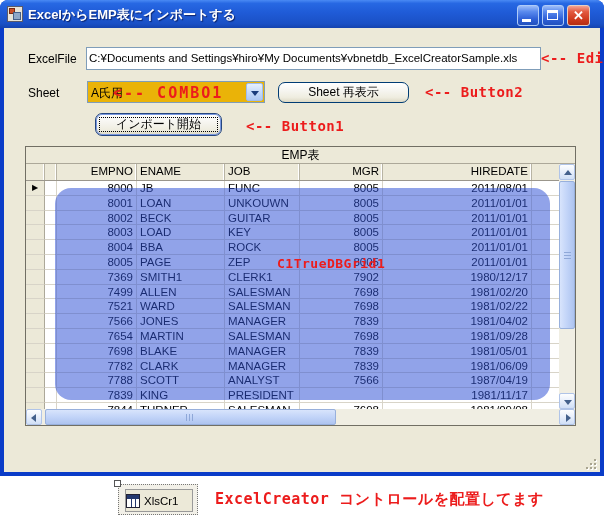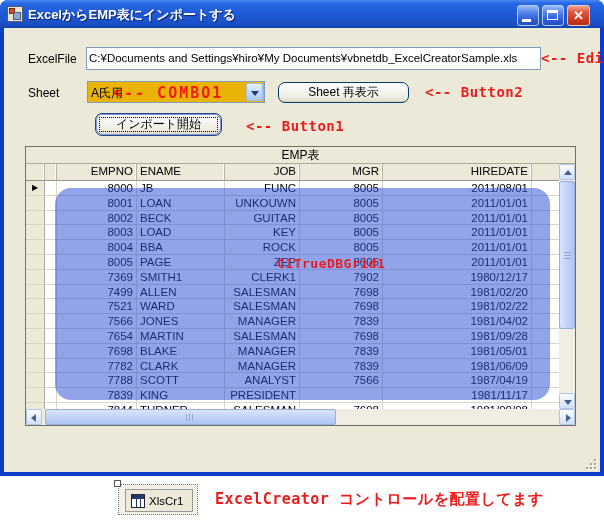--- a/index.html
+++ b/index.html
@@ -63,21 +63,21 @@
   .g-row { display:flex; height:14.8px; }
   .g-cell { border-right:1px solid #D8D4C8; font-size:11.5px; line-height:14px; padding:0 3px;
             overflow:hidden; white-space:nowrap; }
   .g-header .g-cell { background:#ECE9D8; border-right:1px solid #B8B4A4; box-shadow:inset -1px 0 0 #fff; }
   .g-body .g-cell { border-bottom:1px solid #D8D4C8; }
   .ind { width:19px; background:#ECE9D8; border-right:1px solid #ACA899; padding:0; text-align:center;
          font-size:8px; line-height:14px; color:#000; }
   .nar { width:12px; }
   .c0 { width:80px; text-align:right; }
   .c1 { width:88px; text-align:left; }
-  .c2 { width:75px; text-align:right; }
+  .c2 { width:75px; text-align:left; }
   .c3 { width:83px; text-align:right; }
   .c4 { width:149px; text-align:right; }
   .fill { flex:1; border-right:none; }
 
   .sel-overlay { position:absolute; left:29px; top:41px; width:495px; height:212px; border-radius:16px;
                  background:rgba(47,82,214,0.53); z-index:5; pointer-events:none; }
 
   
   .vscroll { position:absolute; right:0; top:17px; width:16px; height:245px; background:#F0EEE3; z-index:6; }
   .hscroll { position:absolute; left:0; bottom:0; width:549px; height:16px; background:#F0EEE3; z-index:6; }
@@ -102,21 +102,21 @@
   .resize-grip { position:absolute; right:4px; bottom:3px; width:13px; height:13px; }
   .resize-grip i { position:absolute; width:2px; height:2px; background:#A8A490;
                    box-shadow:1px 1px 0 #fff; }
   .rg1{ right:0; bottom:8px; } .rg2{ right:4px; bottom:4px; } .rg3{ right:0; bottom:4px; }
   .rg4{ right:8px; bottom:0; } .rg5{ right:4px; bottom:0; } .rg6{ right:0; bottom:0; }
 
   
   .xls-handle { position:absolute; left:114px; top:480px; width:7px; height:7px; background:#fff; border:1px solid #555; z-index:3; }
   .xls-sel { position:absolute; left:118px; top:484px; width:80px; height:31px; border:1px dotted #777; background:#F2F0E8; }
   .xls-ctrl { position:absolute; left:6px; top:4px; width:68px; height:23px; background:#ECE9D8;
-              border:1px solid #999; display:flex; align-items:center; padding-left:5px; }
+              border:1px solid #999; display:flex; align-items:center; }
   .xls-icon { width:14px; height:14px; background:#fff; border:1px solid #223; position:relative; margin-right:4px; }
   .xls-icon::before { content:""; position:absolute; left:0; top:0; right:0; height:4px; background:#24386E; }
   .xls-icon::after { content:""; position:absolute; left:4px; top:4px; bottom:0; width:1px; background:#24386E; box-shadow:4px 0 0 #24386E; }
   .xls-label { font-size:11.5px; }
 </style>
 </head>
 <body>
 
 <div class="page">
 

